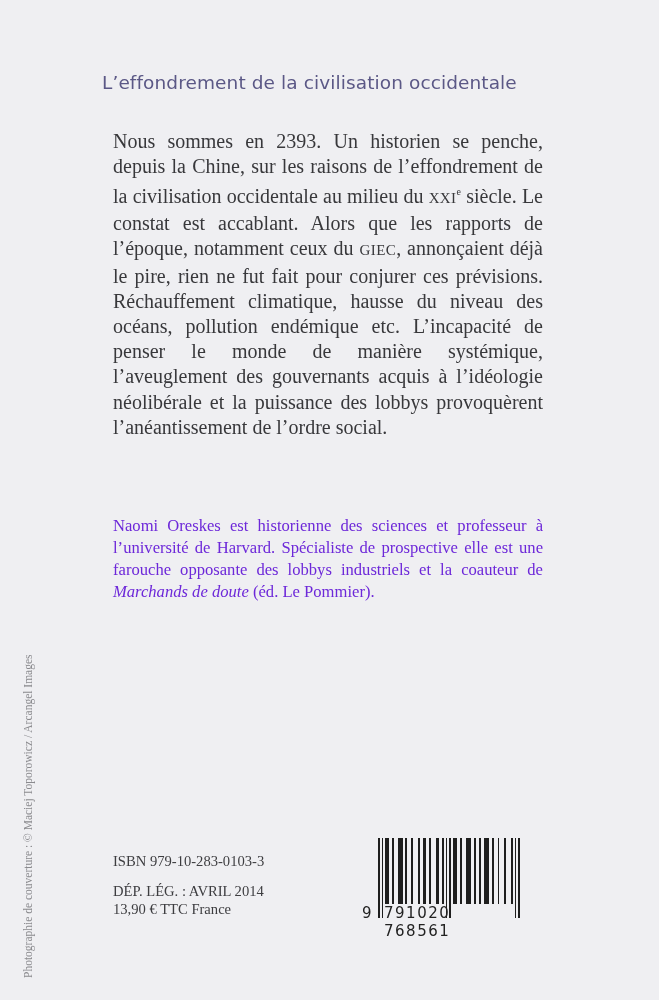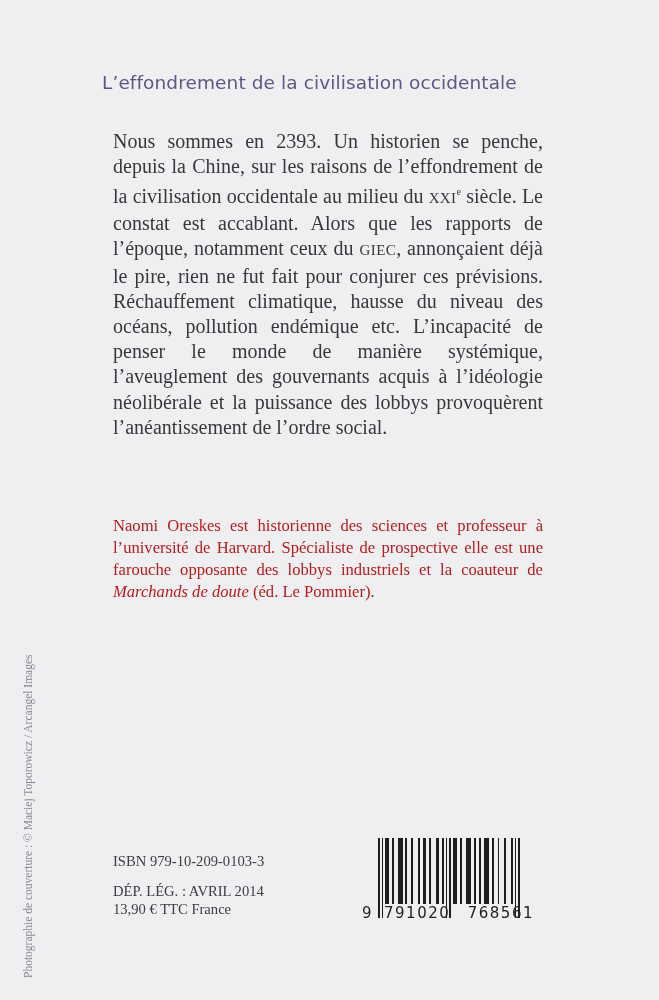--- a/index.html
+++ b/index.html
@@ -22,21 +22,21 @@
       font-size: 20px; line-height: 25.2px; text-align: justify;
       color: #38383b;
     }
     .blurb p { margin: 0; }
     .blurb p.indent { text-indent: 29px; }
     .sc { font-size: 15px; letter-spacing: 0.4px; }
     .authors {
       position: absolute; left: 113px; top: 515px; width: 430px;
       font-family: "Liberation Serif", "DejaVu Serif", serif;
       font-size: 16.6px; line-height: 22px; text-align: justify;
-      color: #b91c1c;
+      color: #6d28d9;
     }
     .authors p { margin: 0 0 14px 0; }
     .authors em { font-style: italic; }
     .legal {
       position: absolute; left: 113px; top: 852px;
       font-family: "Liberation Serif", "DejaVu Serif", serif;
       font-size: 14.6px; color: #3d3d40; line-height: 18px;
     }
     .legal .isbn { margin-bottom: 12px; }
     .credit {
@@ -57,39 +57,39 @@
       position: absolute; left: 16px; top: 0; height: 80px; width: 165px;
       display: flex; align-items: flex-start;
     }
     .bar { background: #1e1e1e; height: 66px; }
     .bar.guard { height: 80px; }
     .gap { height: 66px; }
     .barcode-digits {
       position: absolute; left: 22px; top: 66px; width: 150px;
       display: flex; justify-content: space-between;
       font-family: "DejaVu Sans", "Liberation Sans", sans-serif;
-      font-size: 15px; color: #222; letter-spacing: 1.5px;
+      font-size: 15px; color: #222; letter-spacing: 1.5px; flex-direction: column;
     }
     .barcode-digits span { display: block; }
   </style>
 </head>
 <body>
 
 <div class="title">L’effondrement de la civilisation occidentale</div>
 
 <div class="blurb">
   <p><span>Nous sommes en 2393. Un historien se penche, depuis la Chine, sur les raisons de l’effondrement de la civilisation occidentale au milieu du </span><span class="sc">XXI</span><sup style="font-size:10px">e</sup><span> siècle. Le constat est accablant. Alors que les rapports de l’époque, notamment ceux du </span><span class="sc">GIEC</span><span>, annonçaient déjà le pire, rien ne fut fait pour conjurer ces prévisions. Réchauffement climatique, hausse du niveau des océans, pollution endémique etc. L’incapacité de penser le monde de manière systémique, l’aveuglement des gouvernants acquis à l’idéologie néolibérale et la puissance des lobbys provoquèrent l’anéantissement de l’ordre social.</span></p>
 </div>
 
 <div class="authors">
   <p><span>Naomi Oreskes est historienne des sciences et professeur à l’université de Harvard. Spécialiste de prospective elle est une farouche opposante des lobbys industriels et la coauteur de </span><em>Marchands de doute</em><span> (éd. Le Pommier).</span></p>
 </div>
 
 <div class="legal">
-  <div class="isbn">ISBN 979-10-209-0103-3</div>
+  <div class="isbn">ISBN 979-10-283-0103-3</div>
   <div>DÉP. LÉG. : AVRIL 2014</div>
   <div>13,90 € TTC France</div>
 </div>
 
 <div class="credit">Photographie de couverture : © Maciej Toporowicz / Arcangel Images</div>
 
 <div class="barcode-wrap">
   <div class="barcode-prefix">9</div>
   <div class="bars">
     <div class="bar guard" style="width:1.5px"></div>

